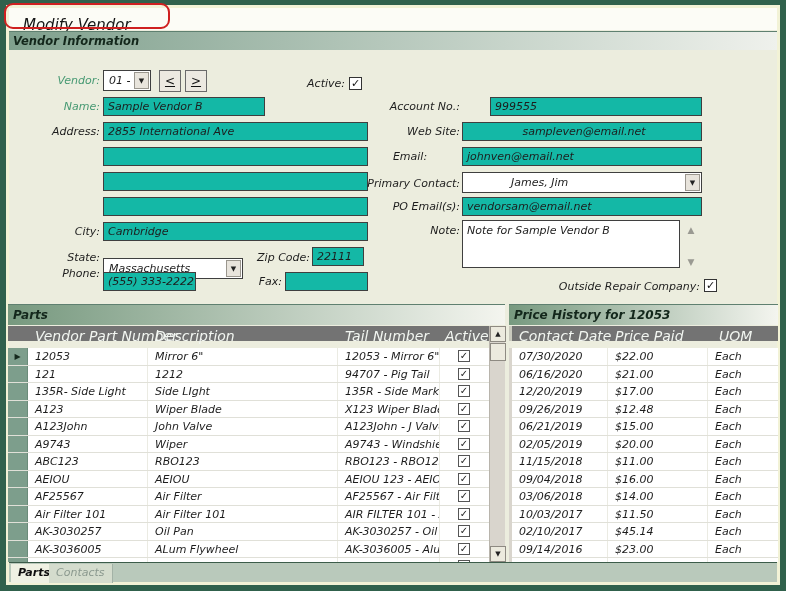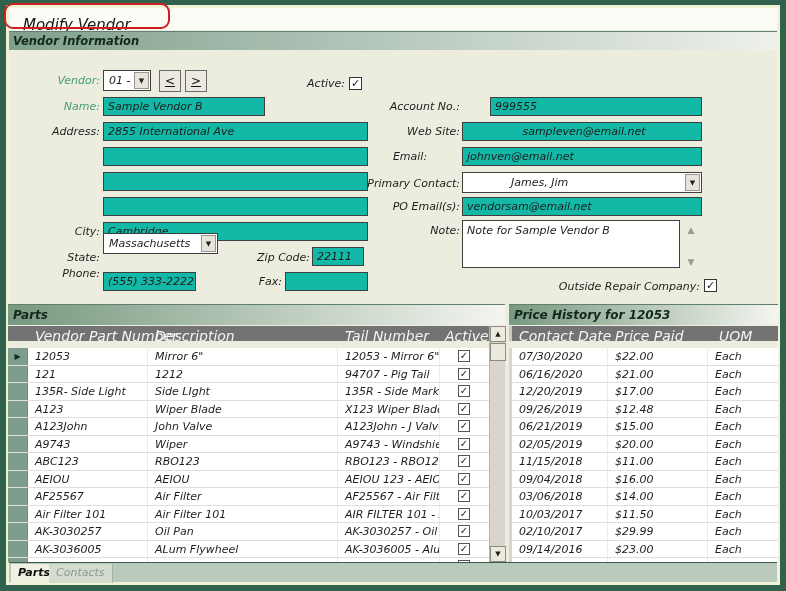--- a/index.html
+++ b/index.html
@@ -84,21 +84,21 @@
   <div class="lbl" style="left:20px;top:125px;width:80px;">Address:</div>
   <div class="inp" style="left:103px;top:122px;width:265px;">2855 International Ave</div>
   <div class="inp" style="left:103px;top:147px;width:265px;"></div>
   <div class="inp" style="left:103px;top:172px;width:265px;"></div>
   <div class="inp" style="left:103px;top:197px;width:265px;"></div>
 
   <div class="lbl" style="left:20px;top:225px;width:80px;">City:</div>
   <div class="inp" style="left:103px;top:222px;width:265px;">Cambridge</div>
 
   <div class="lbl" style="left:20px;top:251px;width:80px;">State:</div>
-  <div class="ddown" style="left:103px;top:233px;width:115px;">
+  <div class="ddown" style="left:103px;top:258px;width:140px;">
     <span>Massachusetts</span>
     <span class="dd-btn">▼</span>
   </div>
   <div class="lbl" style="left:240px;top:251px;width:70px;">Zip Code:</div>
   <div class="inp" style="left:312px;top:247px;width:52px;">22111</div>
 
   <div class="lbl" style="left:20px;top:267px;width:80px;">Phone:</div>
   <div class="inp" style="left:103px;top:272px;width:93px;">(555) 333-2222</div>
   <div class="lbl" style="left:230px;top:275px;width:52px;">Fax:</div>
   <div class="inp" style="left:285px;top:272px;width:83px;"></div>
@@ -314,21 +314,21 @@
         <div class="pcell c-price">$14.00</div>
         <div class="pcell c-uom">Each</div>
       </div>
       <div class="prow">
         <div class="pcell c-date">10/03/2017</div>
         <div class="pcell c-price">$11.50</div>
         <div class="pcell c-uom">Each</div>
       </div>
       <div class="prow">
         <div class="pcell c-date">02/10/2017</div>
-        <div class="pcell c-price">$29.99</div>
+        <div class="pcell c-price">$45.14</div>
         <div class="pcell c-uom">Each</div>
       </div>
       <div class="prow">
         <div class="pcell c-date">09/14/2016</div>
         <div class="pcell c-price">$23.00</div>
         <div class="pcell c-uom">Each</div>
       </div>
       <div class="prow">
         <div class="pcell c-date">02/05/2015</div>
         <div class="pcell c-price">$45.00</div>

